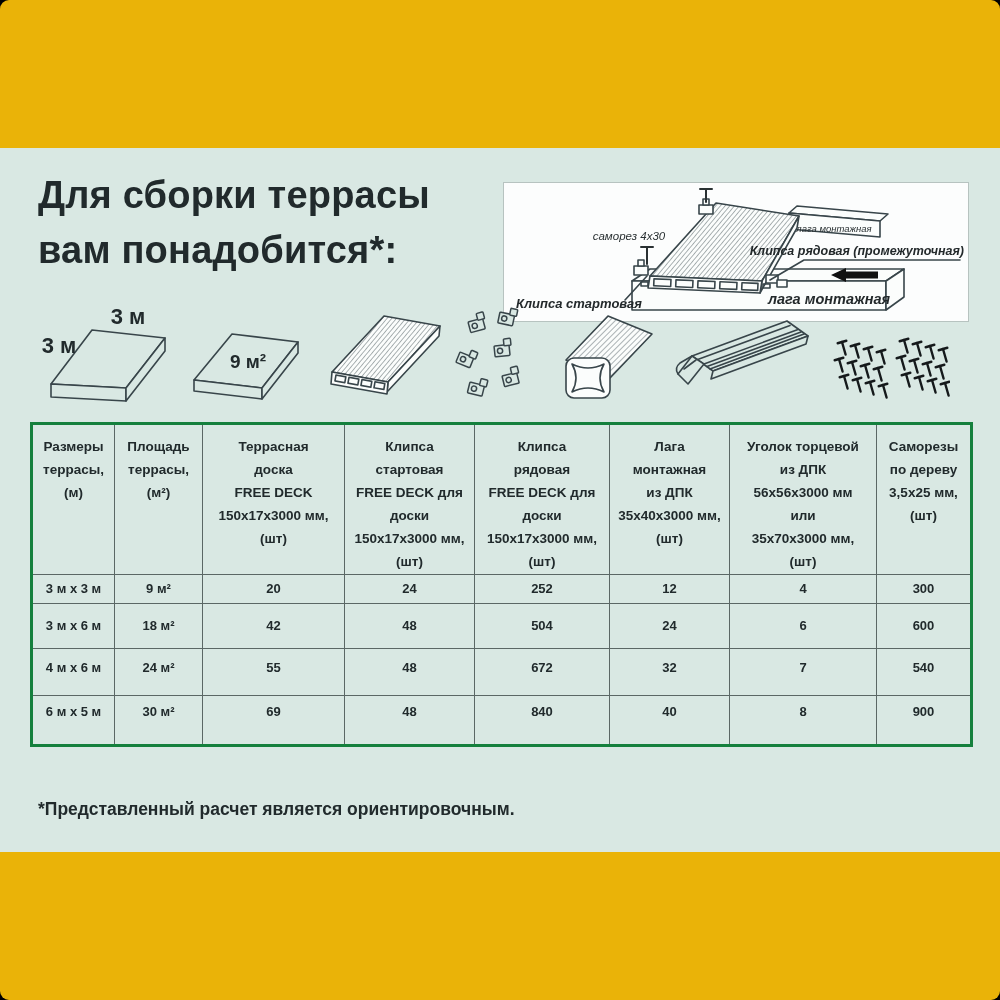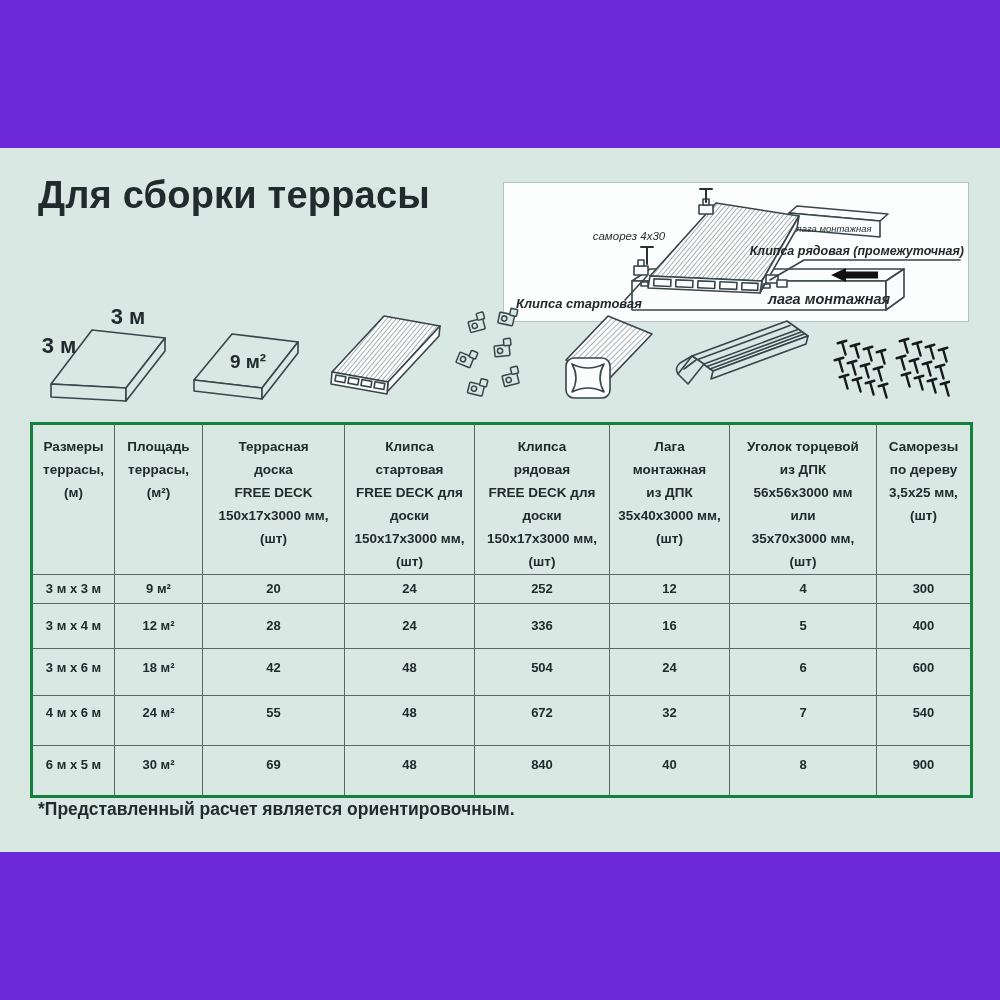--- a/index.html
+++ b/index.html
@@ -1,21 +1,21 @@
 <!DOCTYPE html>
 <html><head>
 <meta charset="utf-8">
 <style>
   html,body{margin:0;padding:0;}
   body{
     width:1000px;height:1000px;background:#000;
     font-family:"Liberation Sans","DejaVu Sans",sans-serif;
     -webkit-font-smoothing:antialiased;
   }
-  .stage{position:relative;width:1000px;height:1000px;background:#6d28d9;overflow:hidden;}
+  .stage{position:relative;width:1000px;height:1000px;background:#eab308;overflow:hidden;border-radius:9px;}
   .content{
     position:absolute;left:0;top:148px;width:1000px;height:704px;
     background:#d9e8e3;color:#212a2c;
   }
   .title{
     position:absolute;left:38px;top:20px;
     font-size:38px;font-weight:800;line-height:1.45;letter-spacing:.2px;color:#212a2c;
   }
   .diagram-panel{
     position:absolute;left:503px;top:34px;width:466px;height:140px;
@@ -76,20 +76,21 @@
         <rect x="10" y="-6" width="7" height="7" rx="1"></rect>
         <circle cx="5.5" cy="5.5" r="2.6"></circle>
       </g>
     </defs>
   </svg>
 
   <div class="content">
 
     <div class="title">
       <div>Для сборки террасы</div>
+      <div>вам понадобится*:</div>
     </div>
 
     <div class="diagram-panel">
       <svg width="464" height="138" viewBox="0 0 464 138">
 
         <polygon class="line-art fill-wh" points="128,98 382,98 400,86 146,86"></polygon>
         <rect class="line-art fill-wh" x="128" y="98" width="254" height="29"></rect>
         <polygon class="line-art fill-wh" points="382,98 400,86 400,114 382,127"></polygon>
 
         <polygon fill="#111" points="374,88.5 342,88.5 342,85 327,92 342,99 342,95.5 374,95.5"></polygon>
@@ -284,30 +285,20 @@
           <td>3 м х 3 м</td>
           <td>9 м²</td>
           <td>20</td>
           <td>24</td>
           <td>252</td>
           <td>12</td>
           <td>4</td>
           <td>300</td>
         </tr>
         <tr>
-          <td>3 м х 4 м</td>
-          <td>12 м²</td>
-          <td>28</td>
-          <td>24</td>
-          <td>336</td>
-          <td>16</td>
-          <td>5</td>
-          <td>400</td>
-        </tr>
-        <tr>
           <td>3 м х 6 м</td>
           <td>18 м²</td>
           <td>42</td>
           <td>48</td>
           <td>504</td>
           <td>24</td>
           <td>6</td>
           <td>600</td>
         </tr>
         <tr>

